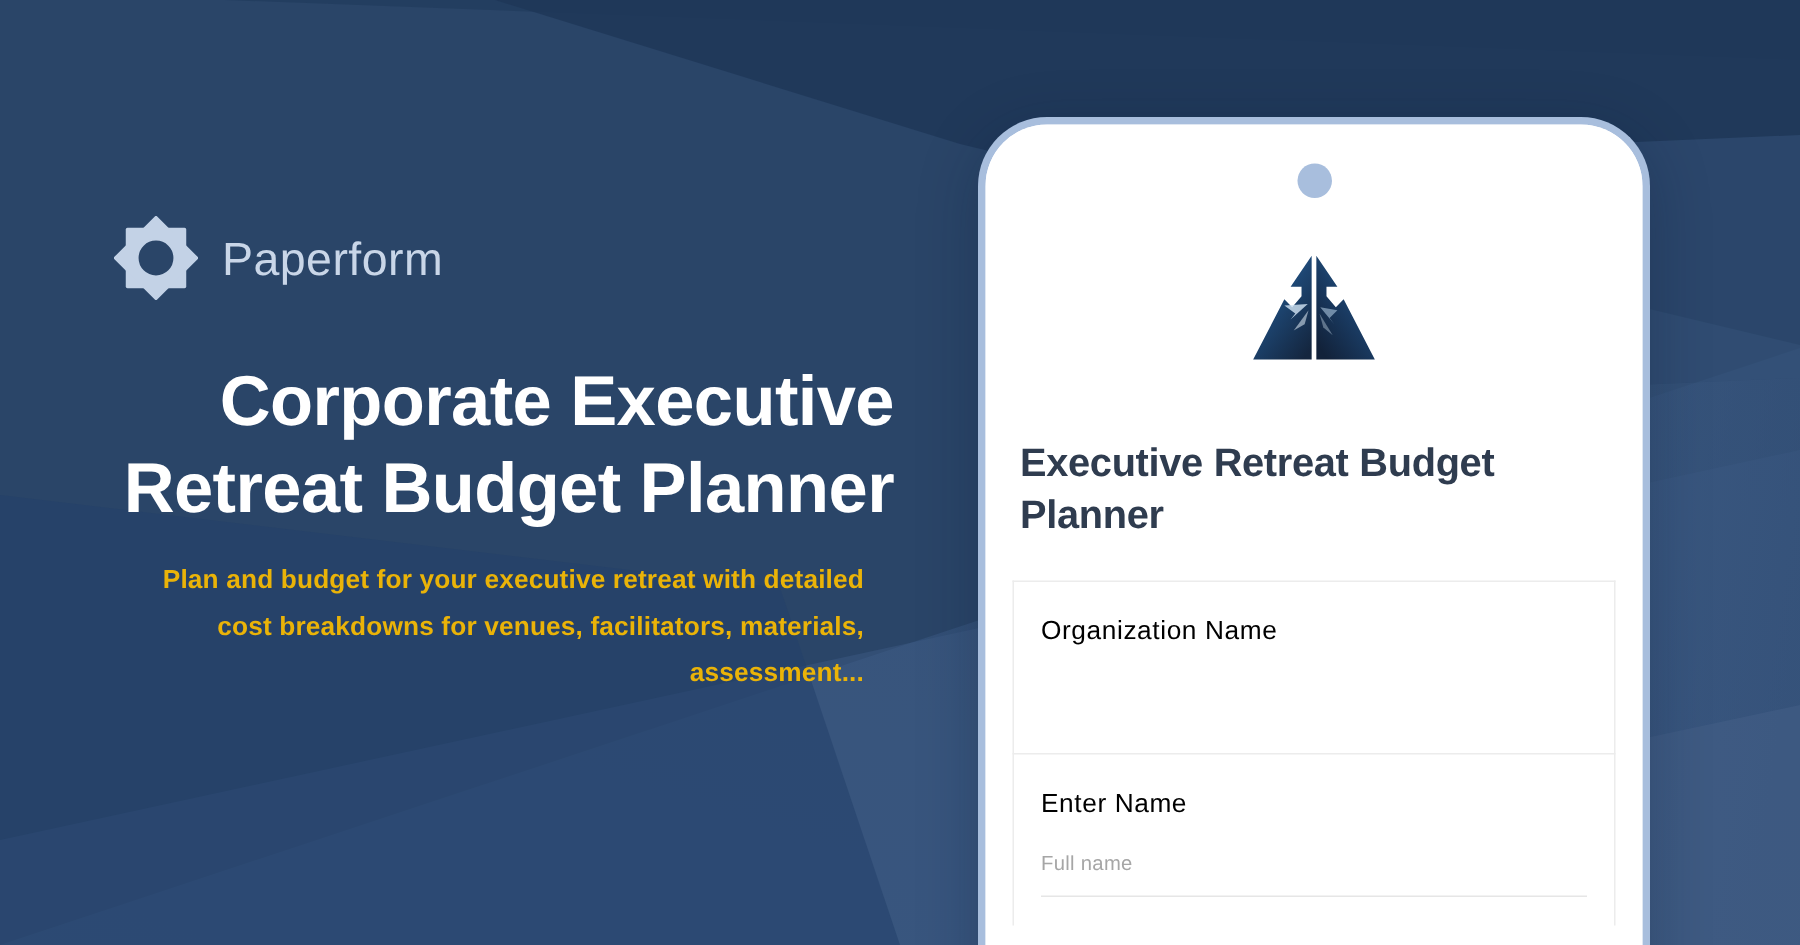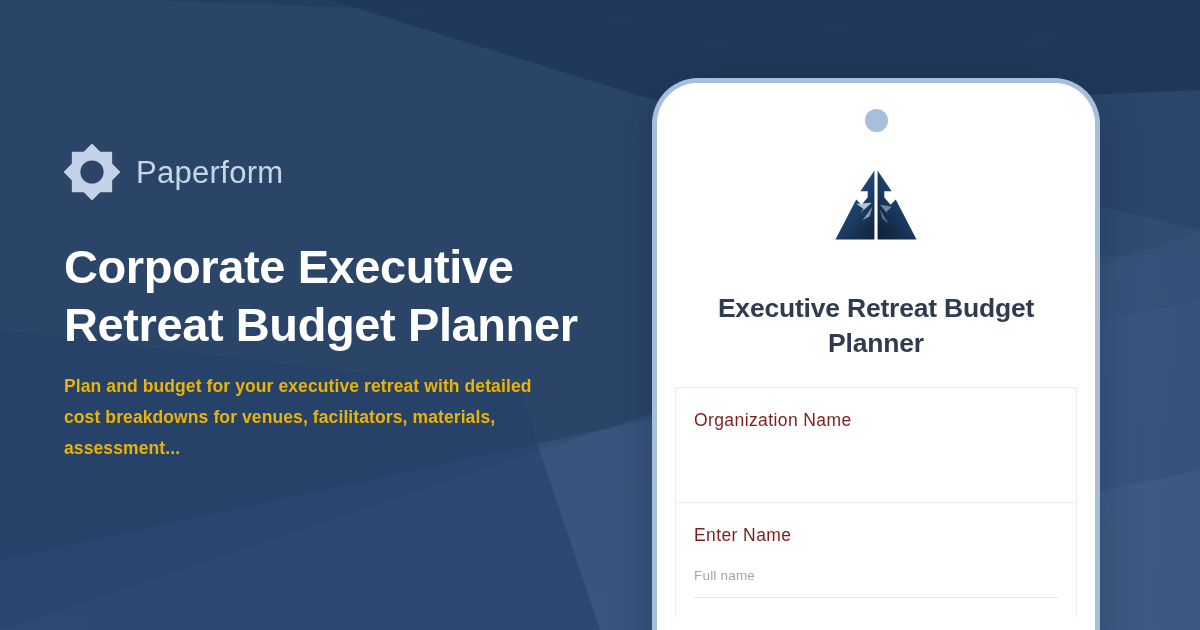--- a/index.html
+++ b/index.html
@@ -15,23 +15,24 @@
     background:#2a4568;
     overflow:hidden;
   }
 
   
   .bg-layer { position:absolute; inset:0; width:100%; height:100%; }
 
   
   .left-col {
     position:absolute;
-    left:64px; top:140px;
+    left:76px; top:140px;
     width:540px;
     z-index:5;
+    text-align:right;
   }
   .brand {
     display:flex;
     align-items:center;
     gap:16px;
     height:64px;
     margin-bottom:34px;
   }
   .brand-mark { width:56px; height:56px; flex:0 0 56px; display:block; }
   .brand-word {
@@ -94,21 +95,21 @@
   }
   .form-logo {
     width:104px; height:104px;
     margin-top:27px;
     display:block;
     flex:0 0 auto;
   }
   .form-title {
     margin-top:28px;
     width:392px;
-    text-align:center;
+    text-align:left;
     font-size:26.5px;
     line-height:1.33;
     font-weight:700;
     color:#2f3c4f;
     letter-spacing:-0.2px;
     flex:0 0 auto;
   }
   .fields {
     margin-top:26px;
     width:402px;
@@ -118,21 +119,21 @@
     background:#ffffff;
     border:1px solid #ececec;
     border-bottom:none;
     padding:22px 18px 0 18px;
     height:115px;
   }
   .field-card:first-child { border-top:1px solid #ececec; }
   .field-label {
     font-size:17.5px;
     font-weight:400;
-    color:#7f1d1d;
+    color:#000000;
     letter-spacing:0.4px;
     line-height:1.2;
   }
   .field-input {
     margin-top:22px;
     font-size:13.5px;
     color:#a6a6a6;
     letter-spacing:0.2px;
     padding-bottom:12px;
     border-bottom:1px solid #e6e6e6;

